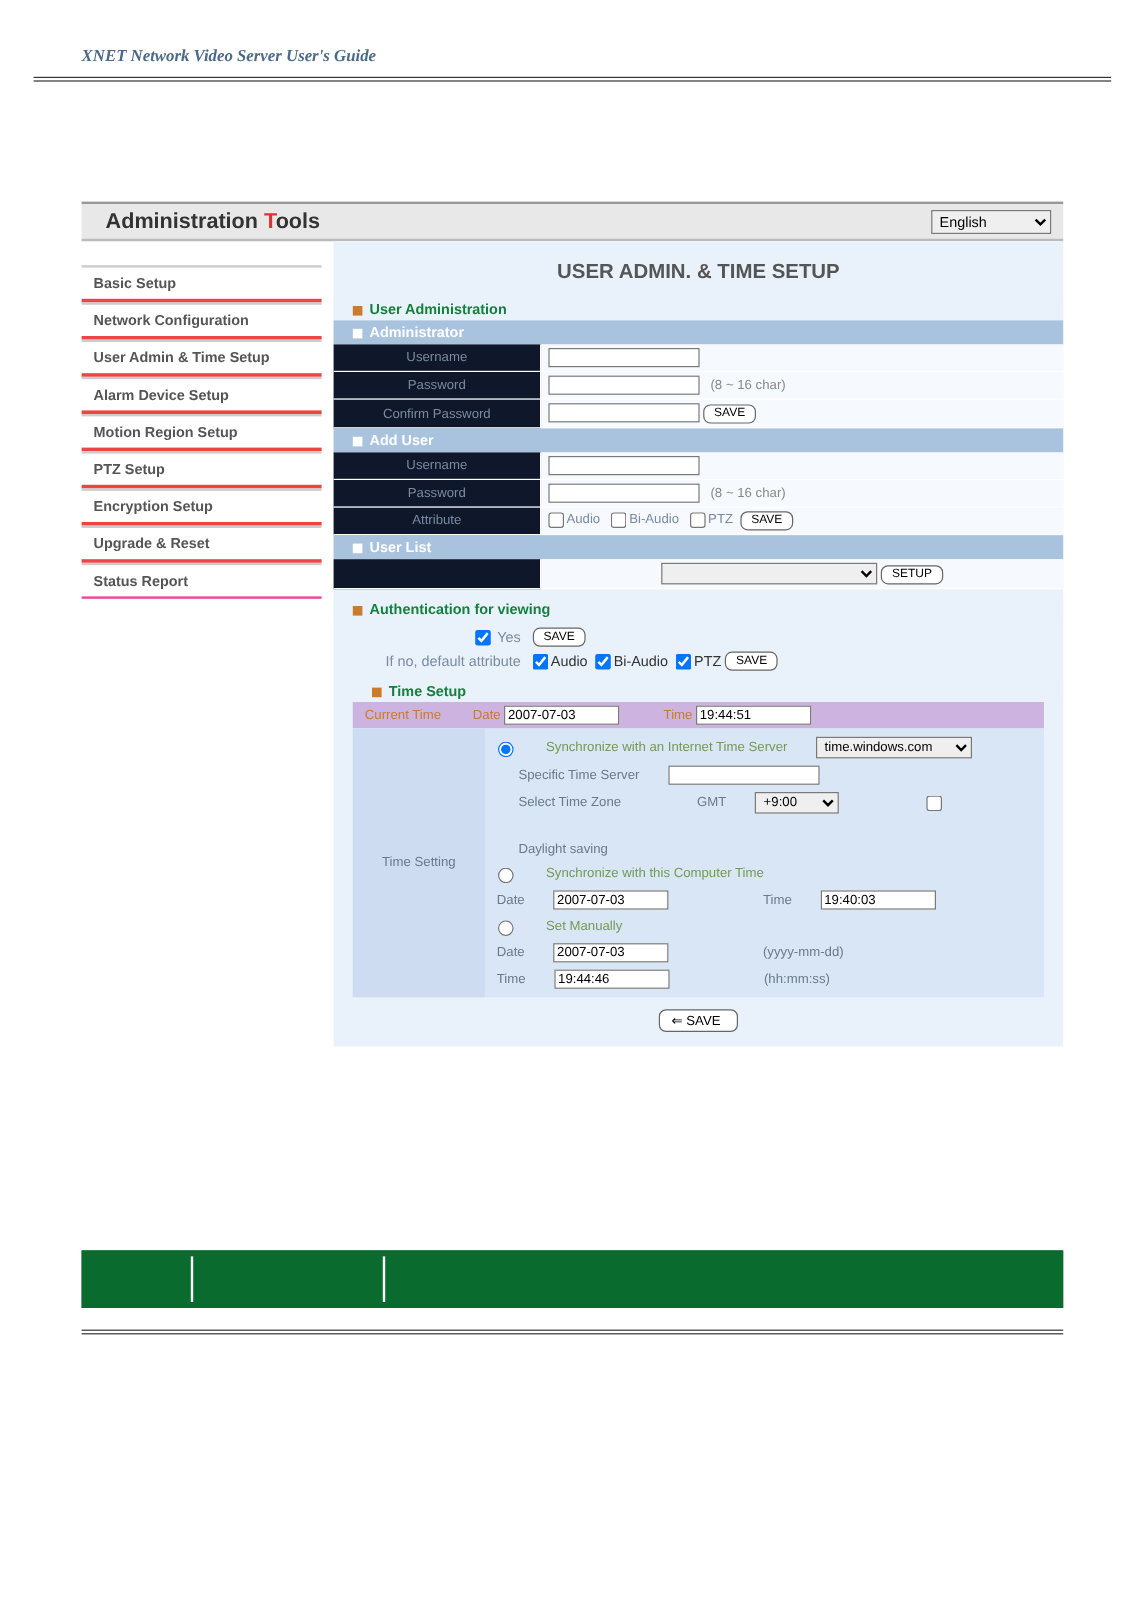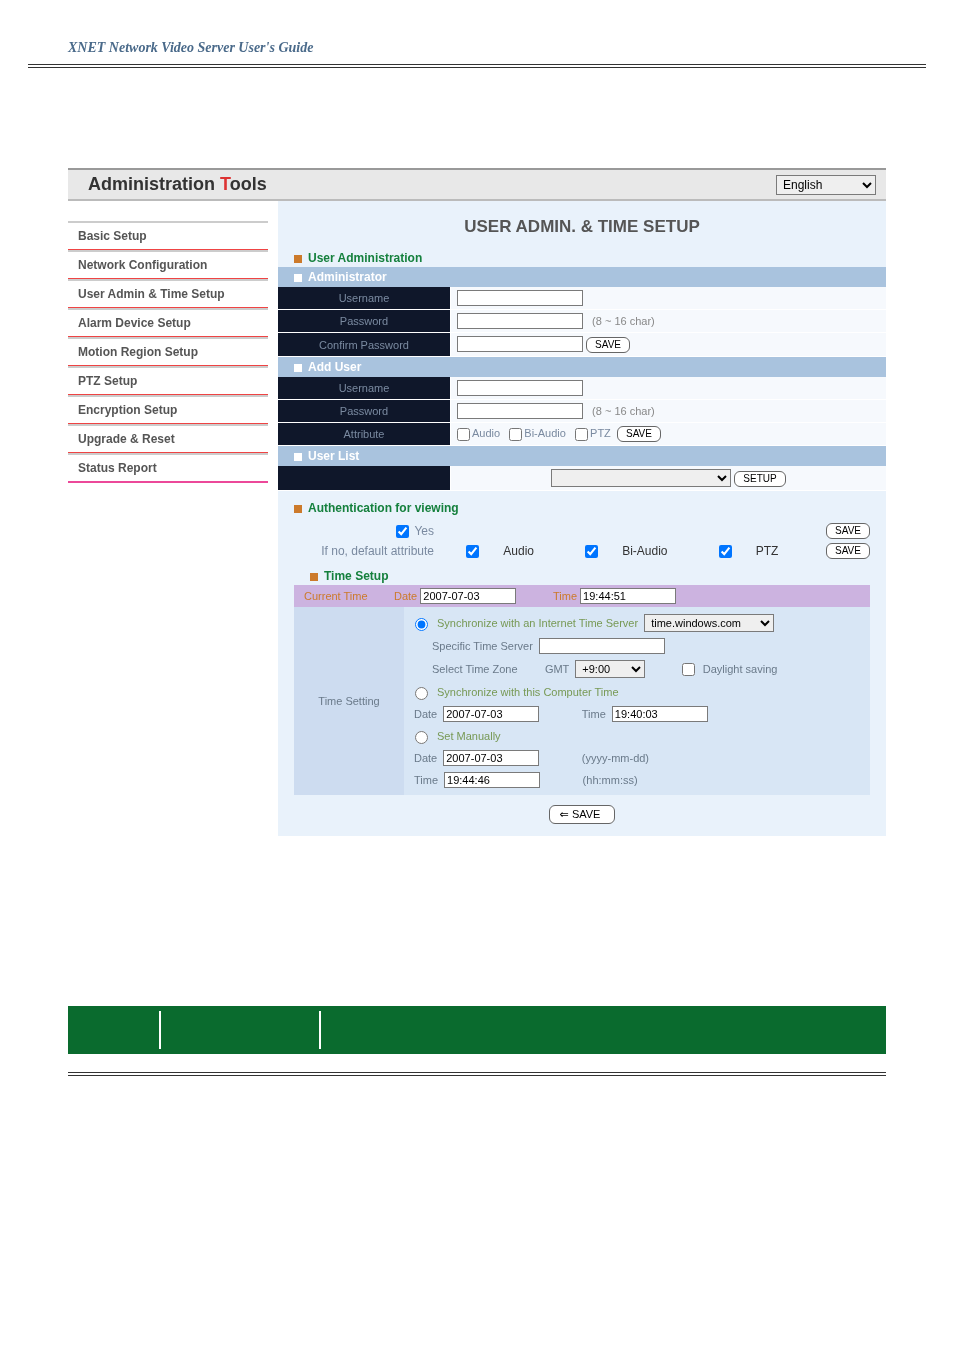--- a/index.html
+++ b/index.html
@@ -53,21 +53,21 @@
   .sidebar {
     width: 200px;
     padding: 20px 0 0 0;
   }
   .side-item {
     padding: 6px 10px;
     font-weight: bold;
     color: #555;
     font-size: 12px;
     border-top: 2px solid #ccc;
-    border-bottom: 1px solid #ef4444;
+    border-bottom: 3px solid #ef4444;
     cursor: pointer;
   }
   .side-item:first-child { border-top: 2px solid #ccc; }
   .side-item:last-child { border-bottom: 2px solid #ec4899; }
   .content {
     flex: 1;
     background: #e9f2fb;
     padding: 10px 0 12px 0;
     margin-left: 10px;
   }
@@ -139,21 +139,21 @@
     border: 1px solid #666;
     border-radius: 6px;
     background: #fff;
     padding: 0 8px;
     font-size: 10px;
     cursor: pointer;
     line-height: 14px;
     height: 16px;
   }
   .auth-block { padding: 4px 16px 6px; }
-  .auth-row { display: flex; align-items: center; padding: 2px 0; justify-content: space-between; }
+  .auth-row { display: flex; align-items: center; padding: 2px 0; }
   .auth-label { width: 140px; text-align: right; color: #7a8aa0; margin-right: 10px; }
   .time-block { margin: 0 16px; }
   .time-head {
     background: #ccb3e0;
     color: #cc7a2b;
     display: flex;
     align-items: center;
     padding: 3px 10px;
     font-size: 11px;
   }
@@ -168,21 +168,21 @@
   .time-setting-left {
     width: 110px;
     display: flex;
     align-items: center;
     justify-content: center;
     color: #6a7a8a;
     font-size: 11px;
     background: #cddcf0;
   }
   .time-setting-right { flex: 1; padding: 4px 6px; }
-  .ts-row { padding: 3px 0; display: flex; align-items: center; flex-wrap: wrap; gap: 6px; color: #6a7a8a; font-size: 11px; }
+  .ts-row { padding: 3px 0; display: flex; align-items: center; flex-wrap: wrap; gap: 24px; color: #6a7a8a; font-size: 11px; }
   .radio-label { color: #779955; font-size: 11px; }
   .save-big {
     border: 1px solid #666;
     border-radius: 6px;
     background: #fff;
     padding: 2px 14px 2px 10px;
     font-size: 11px;
     cursor: pointer;
     margin: 10px auto 0;
     display: block;

